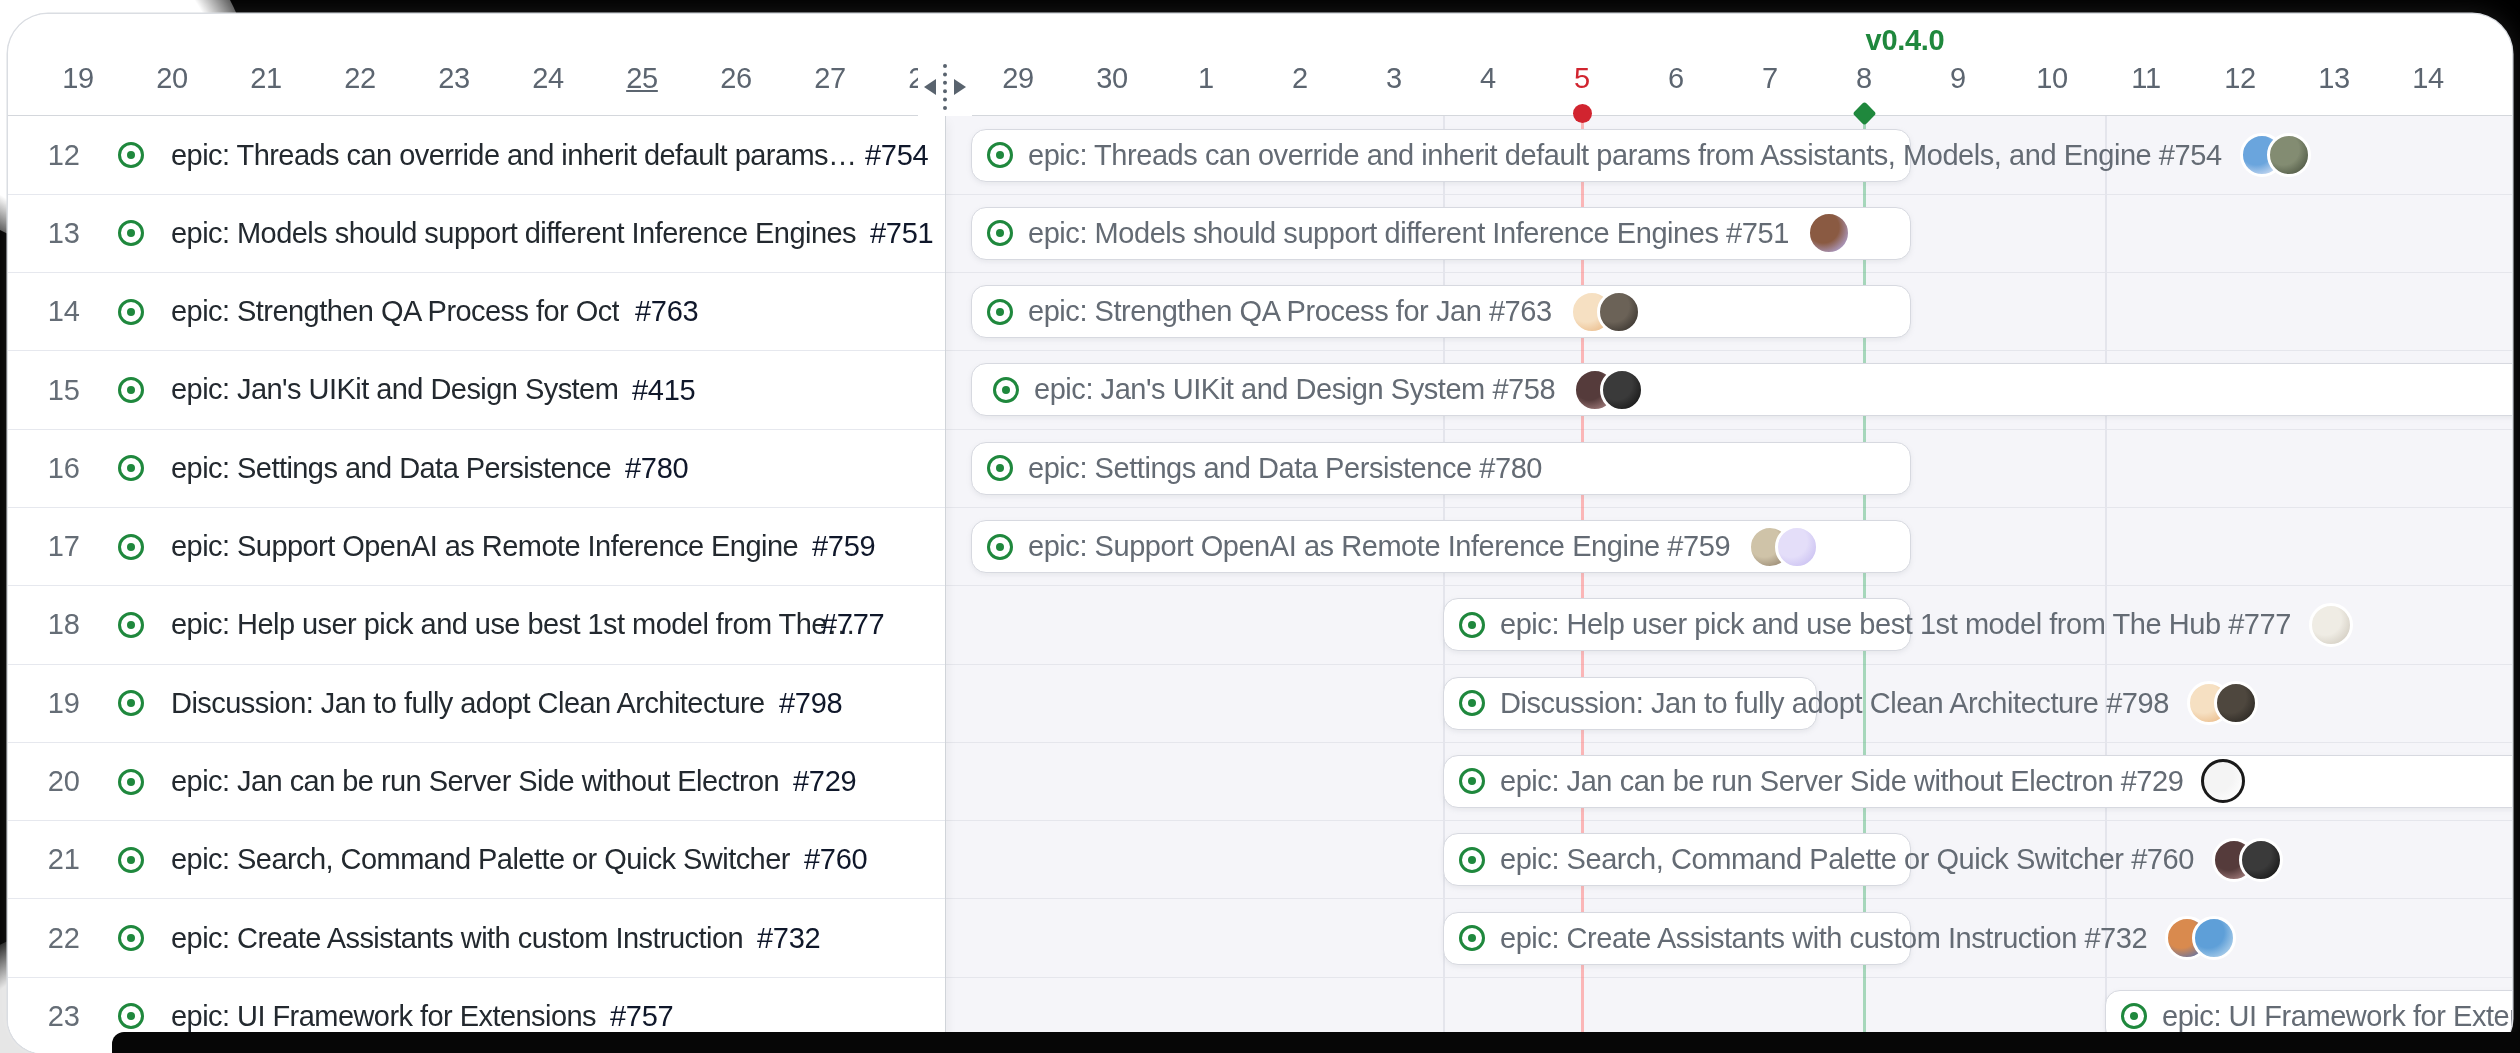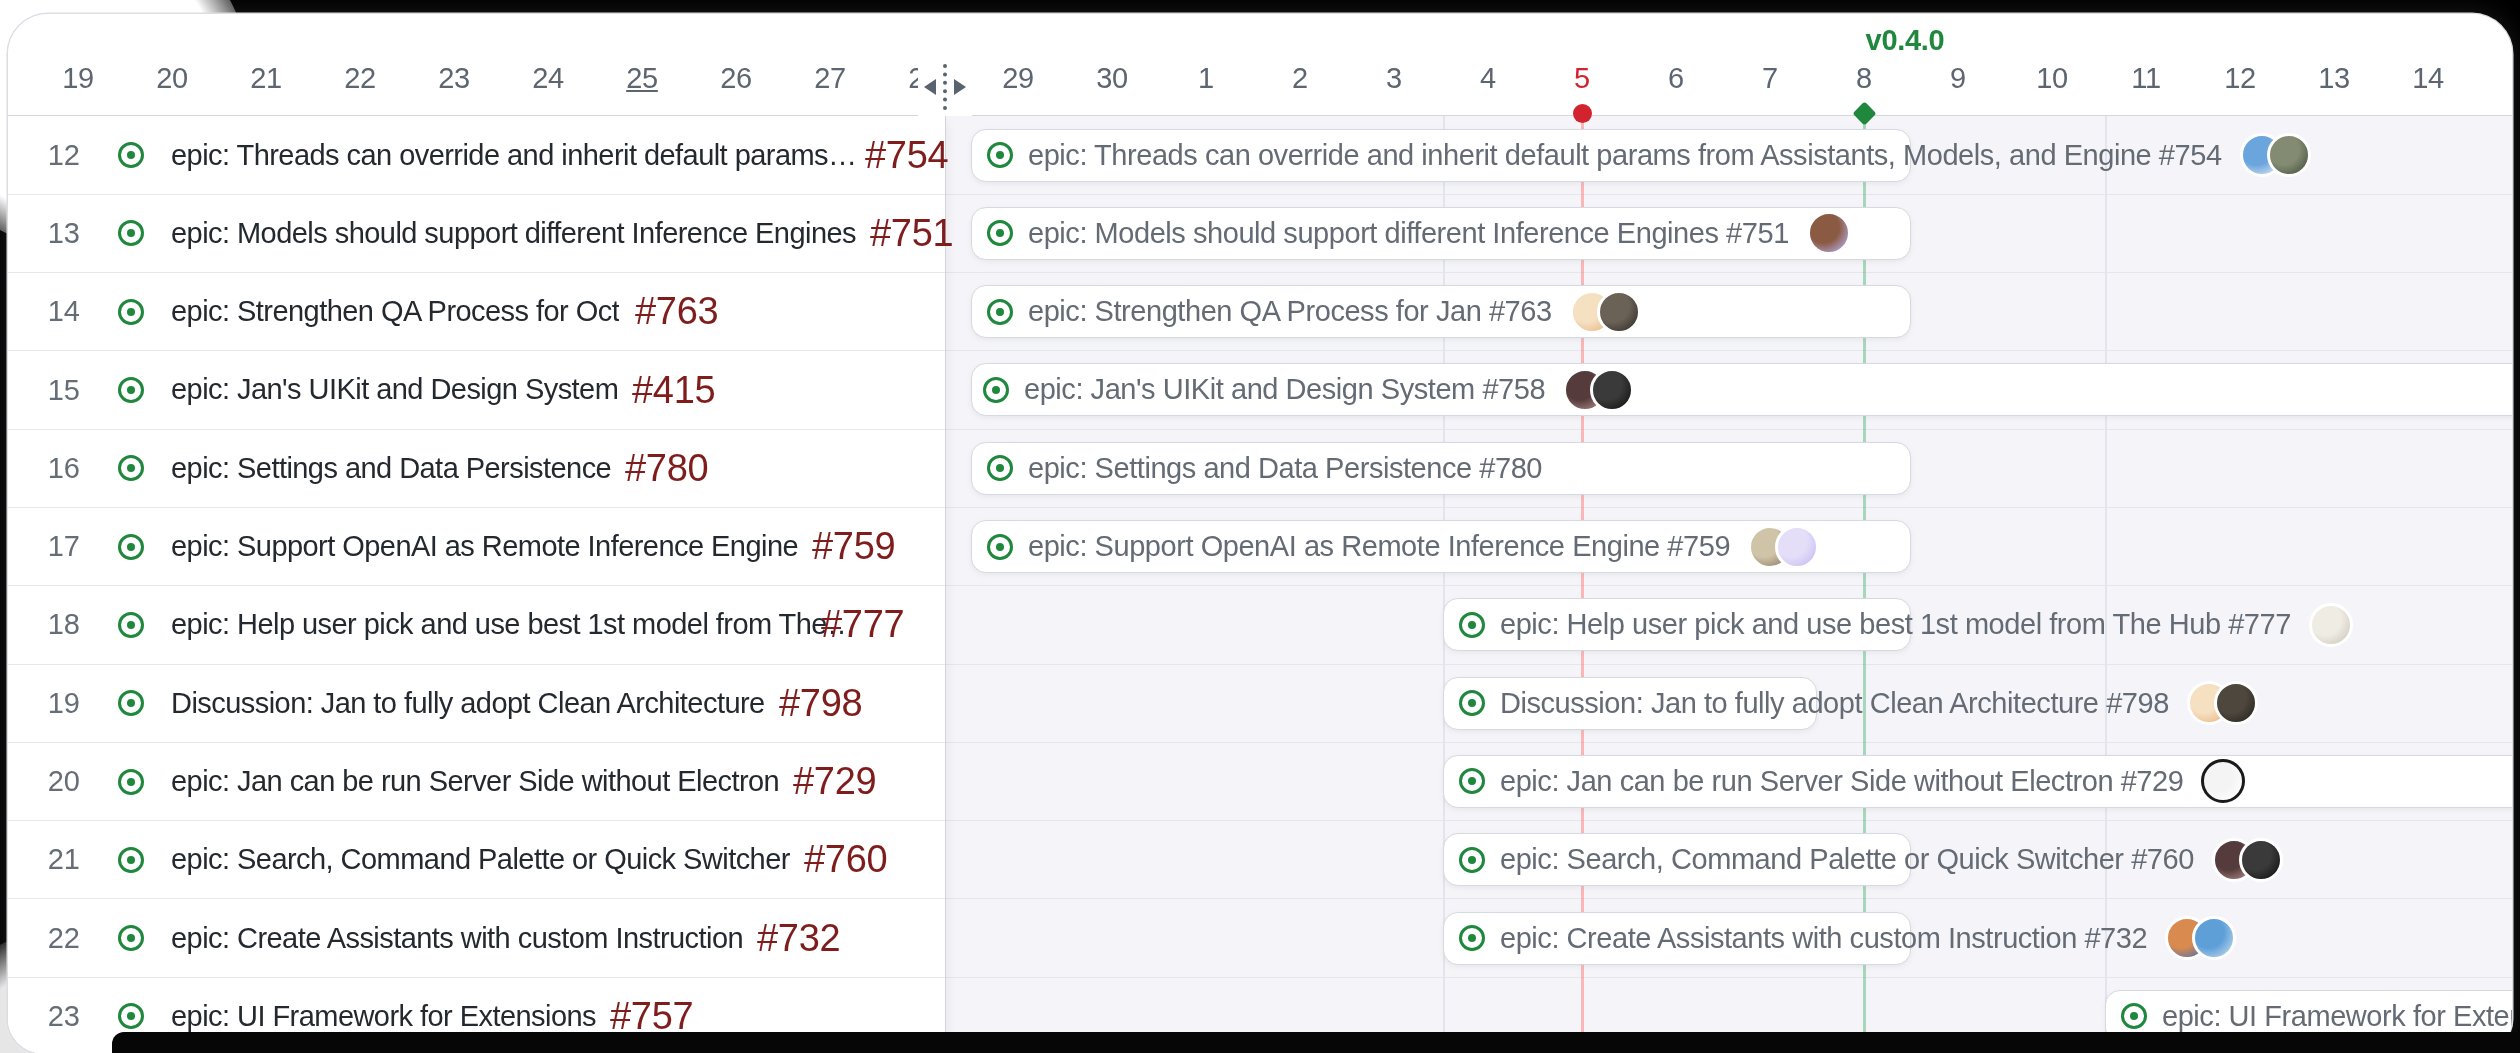--- a/index.html
+++ b/index.html
@@ -54,21 +54,21 @@
     justify-content:flex-end;font-size:29px;color:#656d76;}
   .issue-icon{width:26px;height:26px;border:3.5px solid #1f883d;border-radius:50%;position:relative;
     flex:0 0 auto;box-sizing:border-box;}
   .issue-icon::after{content:'';position:absolute;left:50%;top:50%;width:8px;height:8px;margin:-4px 0 0 -4px;
     border-radius:50%;background:#1f883d;}
   .left-row .issue-icon{position:absolute;left:110px;top:50%;margin-top:-13px;}
   .row-title{position:absolute;left:163px;top:0;height:100%;display:flex;align-items:center;
     font-size:29px;color:#23292f;letter-spacing:-.55px;max-width:688px;overflow:hidden;
     text-overflow:ellipsis;white-space:nowrap;display:block;line-height:76.8px;}
   .row-number{position:absolute;top:0;height:100%;display:flex;align-items:center;
-    font-size:38px;color:#7f1d1d;letter-spacing:-.3px;}
+    font-size:29px;color:#0f172a;letter-spacing:-.3px;}
 
   .pill{position:absolute;top:12px;height:53px;background:#fff;border:1.8px solid #d7d9e0;
     border-radius:15px;box-sizing:border-box;box-shadow:0 2px 5px rgba(140,149,159,.14);z-index:2;}
   .pill-content{position:absolute;top:12px;height:53px;display:flex;align-items:center;
     white-space:nowrap;z-index:3;}
   .pill-content .issue-icon{margin-right:15px;}
   .pill-label{font-size:29px;color:#646b74;letter-spacing:-.45px;}
   .avatars{display:flex;margin-left:18px;}
   .avatar{width:44px;height:44px;border-radius:50%;border:3px solid #fff;box-sizing:border-box;
     flex:0 0 auto;}
@@ -117,21 +117,21 @@
           <span class="issue-icon"></span>
           <span class="pill-label">epic: Strengthen QA Process for Jan #763</span>
           <span class="avatars">
             <span class="avatar" style="background: radial-gradient(circle at 35% 35%, rgb(246, 224, 194) 0px, rgb(246, 224, 194) 45%, rgb(233, 183, 131) 90%);"></span>
             <span class="avatar" style="background: radial-gradient(circle at 35% 35%, rgb(107, 98, 87) 0px, rgb(107, 98, 87) 45%, rgb(53, 48, 43) 90%);"></span>
           </span>
         </div>
       </div>
       <div class="tl-row" style="top: 235.4px;">
         <div class="pill" style="left: 26px; width: 1560px;"></div>
-        <div class="pill-content" style="left: 38px;">
+        <div class="pill-content" style="left: 48px;">
           <span class="issue-icon"></span>
           <span class="pill-label">epic: Jan's UIKit and Design System #758</span>
           <span class="avatars">
             <span class="avatar" style="background: radial-gradient(circle at 35% 35%, rgb(85, 59, 59) 0px, rgb(85, 59, 59) 45%, rgb(178, 138, 138) 90%);"></span>
             <span class="avatar" style="background: radial-gradient(circle at 35% 35%, rgb(58, 58, 58) 0px, rgb(58, 58, 58) 45%, rgb(19, 19, 19) 90%);"></span>
           </span>
         </div>
       </div>
       <div class="tl-row" style="top: 313.7px;">
         <div class="pill" style="left: 26px; width: 940px;"></div>

